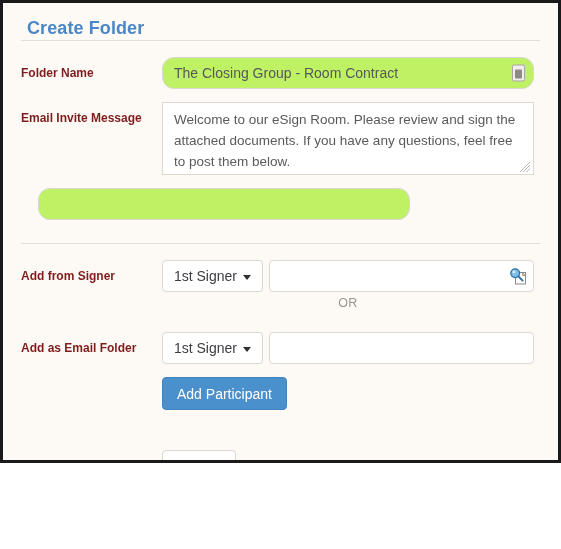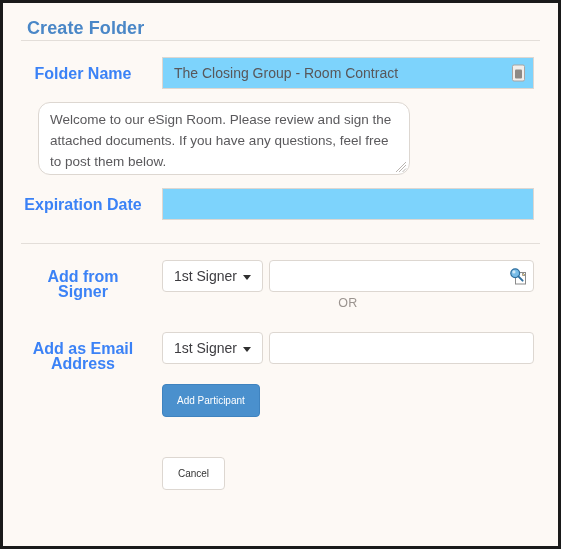--- a/index.html
+++ b/index.html
@@ -6,21 +6,21 @@
     margin: 0;
     padding: 0;
     background: #ffffff;
   }
   body {
     font-family: "Liberation Sans", sans-serif;
   }
   .screen {
     position: relative;
     width: 561px;
-    height: 549px;
+    height: 463px;
     box-sizing: border-box;
     background: #fdf9f5;
     border: 3px solid #1a1a1a;
     overflow: hidden;
   }
   .inner {
     box-sizing: border-box;
     width: 100%;
     height: 100%;
     padding: 14px 18px 0 18px;
@@ -43,61 +43,61 @@
 
   
   .row {
     display: flex;
     align-items: flex-start;
     margin-bottom: 13px;
   }
   .label-col {
     width: 124px;
     flex: 0 0 124px;
-    text-align: center;
-    font-size: 16px;
+    text-align: left;
+    font-size: 12px;
     font-weight: bold;
-    color: #3b82f6;
+    color: #7f1d1d;
     line-height: 15px;
     padding-top: 9px;
     padding-right: 0;
   }
   .field-col {
     flex: 1 1 auto;
     padding-left: 17px;
     min-width: 0;
   }
 
   
   .textbox {
     position: relative;
     box-sizing: border-box;
     width: 372px;
     height: 32px;
-    background: #7dd3fc;
+    background: #bef264;
     border: 1px solid #ddd7d1;
-    border-radius: 0;
+    border-radius: 12px;
     display: flex;
     align-items: center;
   }
   .textbox .value {
     font-size: 14px;
     color: #58575a;
     padding-left: 11px;
     white-space: nowrap;
     overflow: hidden;
   }
   .textarea {
     position: relative;
     box-sizing: border-box;
     width: 372px;
     height: 73px;
     background: #ffffff;
     border: 1px solid #ddd7d1;
-    border-radius: 12px;
+    border-radius: 0;
     padding: 6px 11px 0 11px;
     font-size: 13.5px;
     line-height: 21px;
     color: #5a595c;
     overflow: hidden;
   }
   .resize-grip {
     position: absolute;
     right: 2px;
     bottom: 1px;
@@ -186,21 +186,21 @@
     font-size: 12.5px;
     font-weight: normal;
     color: #9b948f;
     margin: 4px 0 9px 0;
     letter-spacing: 0.4px;
   }
 
   
   .btn {
     box-sizing: border-box;
-    font-size: 10px;
+    font-size: 14px;
     border-radius: 4px;
     cursor: pointer;
     display: inline-flex;
     align-items: center;
     justify-content: center;
     padding: 0 14px;
     height: 33px;
     border: 1px solid transparent;
   }
   .btn-primary {
@@ -244,32 +244,32 @@
         <div class="textbox">
           <span class="value">The Closing Group - Room Contract</span>
           <span class="pm-icon">
             <i></i>
           </span>
         </div>
       </div>
     </div>
 
     <div class="row">
+      <div class="label-col">Email Invite Message</div>
       <div class="field-col">
         <div class="textarea">
           <span>Welcome to our eSign Room. Please review and sign the attached documents. If you have any questions, feel free to post them below.</span>
           <svg class="resize-grip" viewBox="0 0 12 12">
             <path d="M11 4 L4 11 M11 7.5 L7.5 11 M11 1 L1 11" stroke="#b9b4b0" stroke-width="1" fill="none"></path>
           </svg>
         </div>
       </div>
     </div>
 
     <div class="row">
-      <div class="label-col">Expiration Date</div>
       <div class="field-col">
         <div class="textbox">
           <span class="value"></span>
         </div>
       </div>
     </div>
 
     <div class="gap-before-section"></div>
 
     <div class="section-rule"></div>
@@ -290,21 +290,21 @@
               <circle cx="4.9" cy="4.9" r="1.6" fill="#cfe7f7"></circle>
               <path d="M9.4 9.4 L13.6 13.6" stroke="#2f6f9f" stroke-width="2" stroke-linecap="round"></path>
             </svg>
           </div>
         </div>
         <div class="or-text">OR</div>
       </div>
     </div>
 
     <div class="row">
-      <div class="label-col">Add as Email Address</div>
+      <div class="label-col">Add as Email Folder</div>
       <div class="field-col">
         <div class="combo">
           <div class="dd-btn">
             <span>1st Signer</span>
             <span class="caret"></span>
           </div>
           <div class="combo-input"></div>
         </div>
       </div>
     </div>

